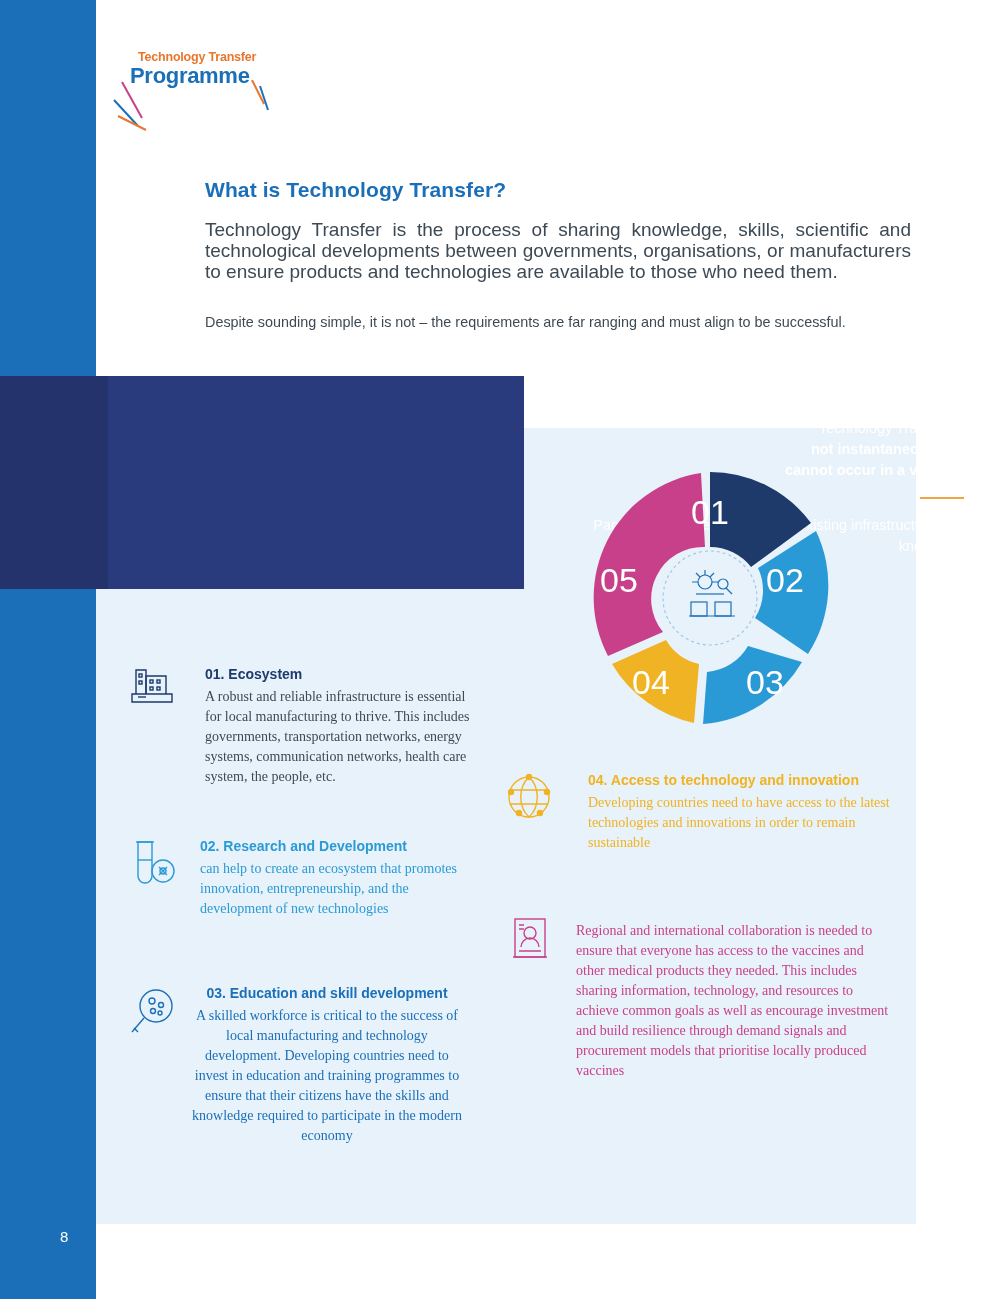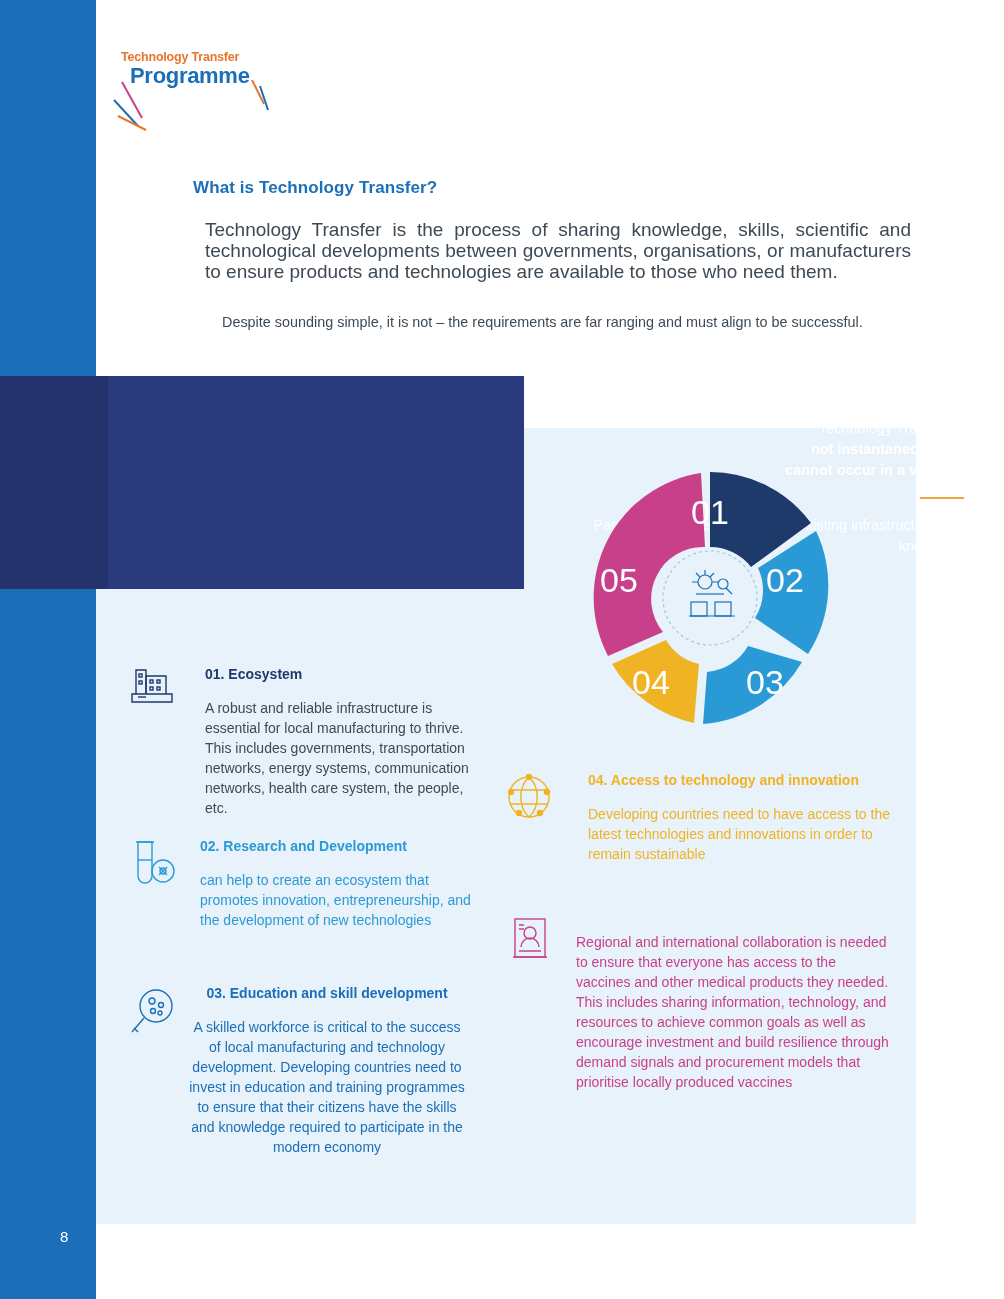--- a/index.html
+++ b/index.html
@@ -22,39 +22,39 @@
   }
 
   
   .logo-wrap { position: absolute; left: 112px; top: 52px; width: 180px; height: 84px; }
   .logo-mrna {
     font-size: 40px; font-weight: bold; color: #1b6fb8; letter-spacing: -0.5px;
     line-height: 38px;
   }
   .logo-tt {
     font-size: 12.5px; font-weight: bold; color: #e8762d; letter-spacing: -0.2px;
-    line-height: 14px; margin-top: -2px; margin-left: 9px;
+    line-height: 14px; margin-top: -2px; margin-left: 26px;
   }
   .logo-prog {
     font-size: 22px; font-weight: bold; color: #1b6fb8; letter-spacing: -0.3px;
     line-height: 24px; margin-top: 0px; margin-left: 18px;
   }
   .logo-strokes { position: absolute; left: 0; top: 28px; }
 
   
   .heading {
-    position: absolute; left: 193px; top: 178px;
-    font-size: 17px; font-weight: bold; color: #1b6fb8; letter-spacing: 0.1px;
+    position: absolute; left: 205px; top: 178px;
+    font-size: 21px; font-weight: bold; color: #1b6fb8; letter-spacing: 0.1px;
   }
   .intro {
     position: absolute; left: 205px; top: 219px; width: 706px;
     font-size: 19px; line-height: 21px; color: #3d4a55; text-align: justify;
   }
   .intro2 {
-    position: absolute; left: 222px; top: 312px; width: 710px;
+    position: absolute; left: 205px; top: 312px; width: 710px;
     font-size: 14.4px; line-height: 21px; color: #3d4a55;
   }
 
   
   .panel {
     position: absolute; left: 96px; top: 428px; width: 820px; height: 796px;
     background: #e8f2fa;
   }
   
   .callout-dark {
@@ -83,21 +83,21 @@
   .donut { position: absolute; left: 565px; top: 462px; width: 290px; height: 272px; }
   .donut svg { display: block; }
   .donut-label {
     fill: #ffffff; font-family: "Liberation Sans", sans-serif;
     font-size: 34px; font-weight: 400;
   }
 
   
   .item { position: absolute; }
   .item-title { font-size: 14px; font-weight: bold; line-height: 19px; }
-  .item-body { font-size: 14px; line-height: 20px; margin-top: 14px; }
+  .item-body { font-size: 14px; line-height: 20px; margin-top: 3px; font-family: Liberation Serif, serif; }
   .icon-box { position: absolute; }
   .icon-box svg { display: block; }
 
   .c-navy { color: #1d3a6b; margin-top: 8px; }
   .c-blue { color: #1b6fb8; }
   .c-ltblue { color: #2a9ad6; }
   .c-yellow { color: #f0b323; }
   .c-magenta { color: #c9408a; }
   .c-text { color: #3d4a55; }
 </style>

